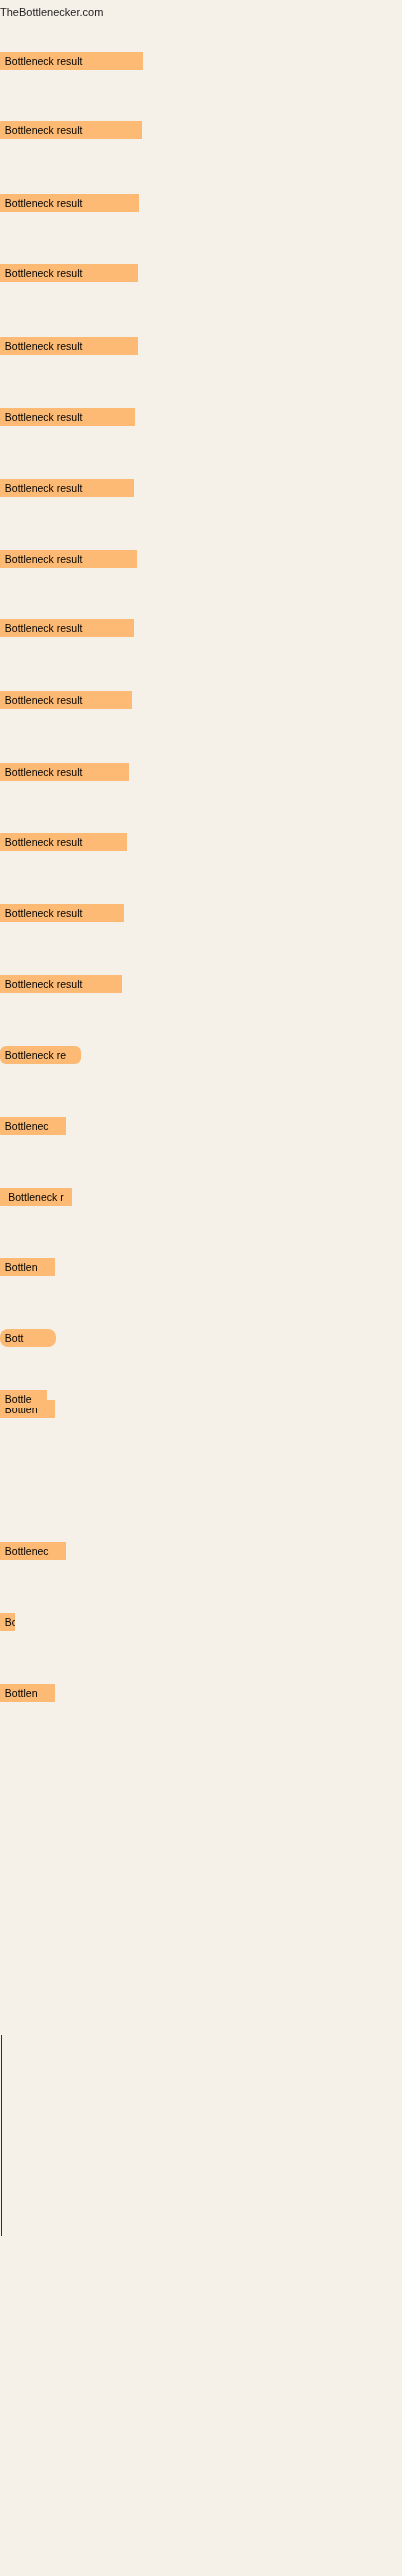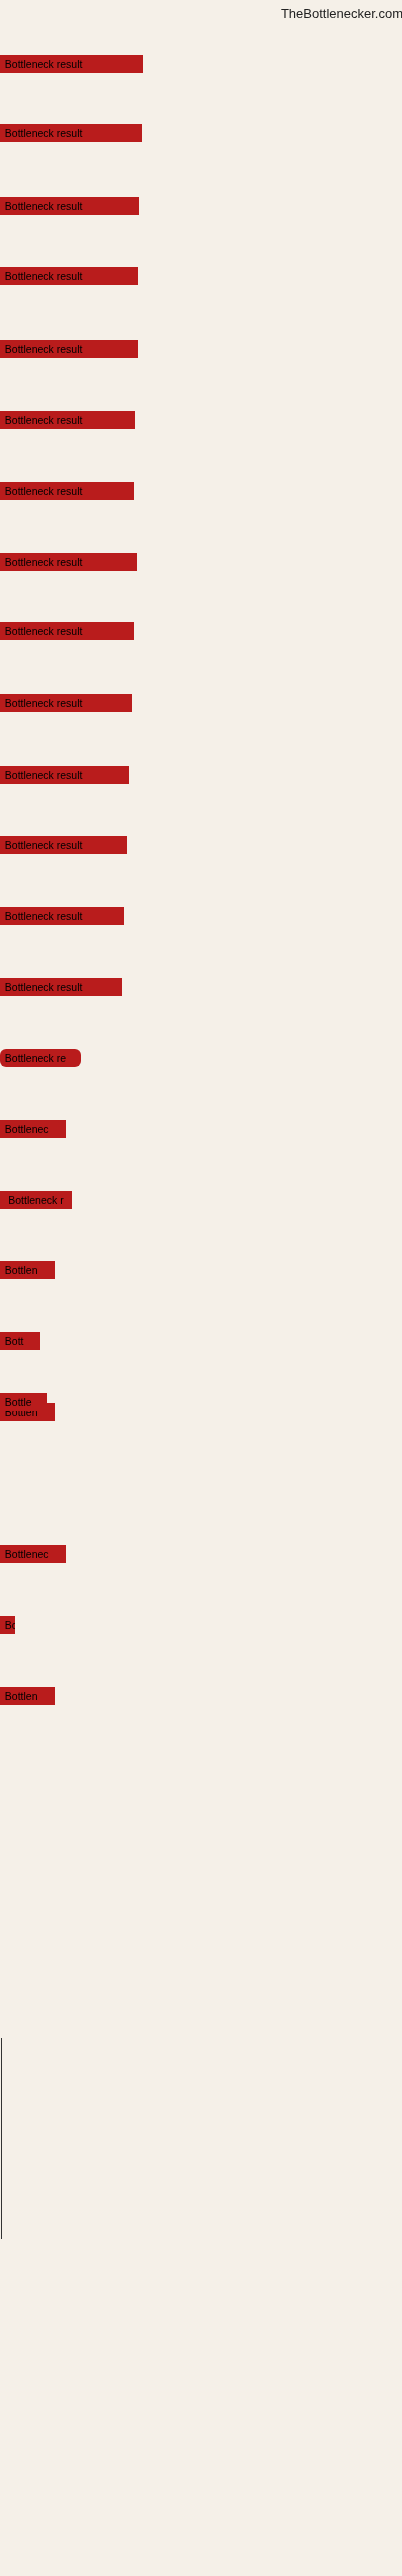--- a/index.html
+++ b/index.html
@@ -10,31 +10,31 @@
 
     body {
       width: 403px;
       min-height: 2576px;
       background-color: #f5f0e8;
       font-family: Arial, sans-serif;
       position: relative;
     }
 
     .site-title {
-      text-align: right;
-      font-size: 13px;
+      text-align: left;
+      font-size: 11px;
       font-weight: normal;
       color: #222;
       padding: 6.4px 0 3.2px 0;
     }
 
     .bottleneck-item {
       position: absolute;
       left: 0;
-      background-color: #b91c1c;
+      background-color: #fdba74;
       color: #000;
       font-size: 10.5px;
       font-weight: normal;
       padding: 3.2px 4.8px;
       white-space: nowrap;
       overflow: hidden;
       border: none;
     }
 
     .vertical-line {
@@ -61,21 +61,21 @@
     <div class="bottleneck-item" style="top: 597px; width: 134px;">Bottleneck result</div>
     <div class="bottleneck-item" style="top: 669px; width: 132px;">Bottleneck result</div>
     <div class="bottleneck-item" style="top: 741px; width: 129px;">Bottleneck result</div>
     <div class="bottleneck-item" style="top: 811px; width: 127px;">Bottleneck result</div>
     <div class="bottleneck-item" style="top: 882px; width: 124px;">Bottleneck result</div>
     <div class="bottleneck-item" style="top: 953px; width: 122px;">Bottleneck result</div>
     <div class="bottleneck-item" style="top: 1024px; width: 81px; border-radius: 6px;">Bottleneck re</div>
     <div class="bottleneck-item" style="top: 1095px; width: 66px;">Bottlenec</div>
     <div class="bottleneck-item" style="top: 1166px; width: 72px; text-align: center;">Bottleneck r</div>
     <div class="bottleneck-item" style="top: 1236px; width: 55px;">Bottlen</div>
-    <div class="bottleneck-item" style="top: 1307px; width: 40px;">Bott</div>
+    <div class="bottleneck-item" style="top: 1307px; width: 56px; border-radius: 8px;">Bott</div>
     <div class="bottleneck-item" style="top: 1378px; width: 55px;">Bottlen</div>
     <div class="bottleneck-item" style="top: 1368px; width: 47px;">Bottle</div>
     <div class="bottleneck-item" style="top: 1520px; width: 66px;">Bottlenec</div>
     <div class="bottleneck-item" style="top: 1591px; width: 15px;">Bo</div>
     <div class="bottleneck-item" style="top: 1662px; width: 55px;">Bottlen</div>
     <div class="vertical-line" style="top: 2013px; height: 201px;"></div>
   </div>
 
 
 </body></html>

